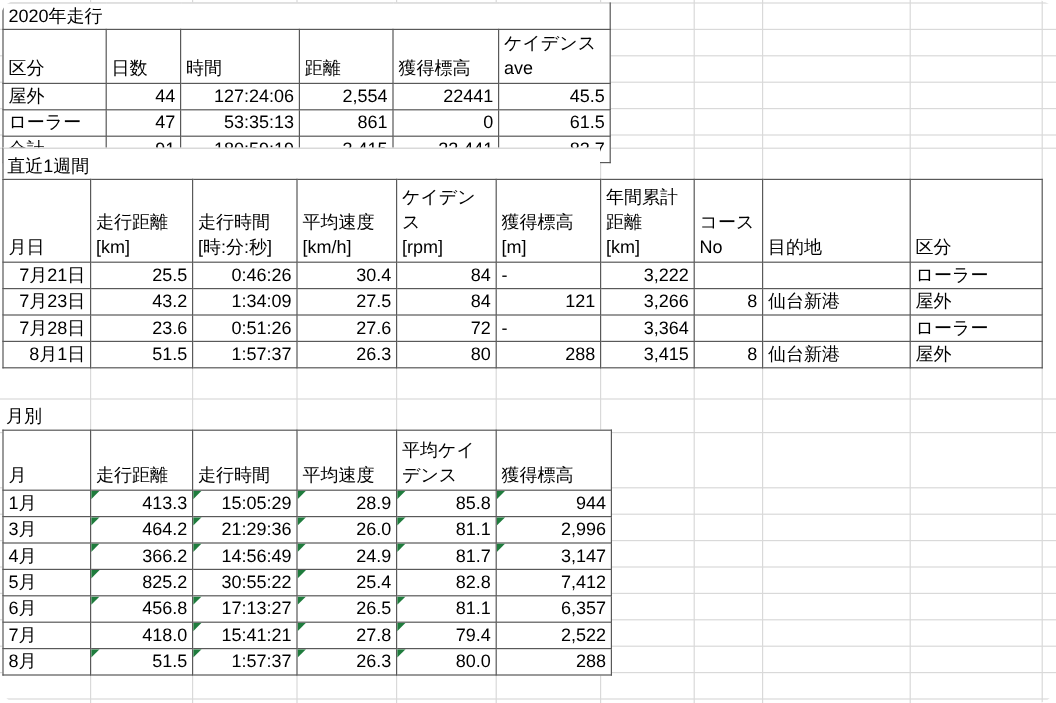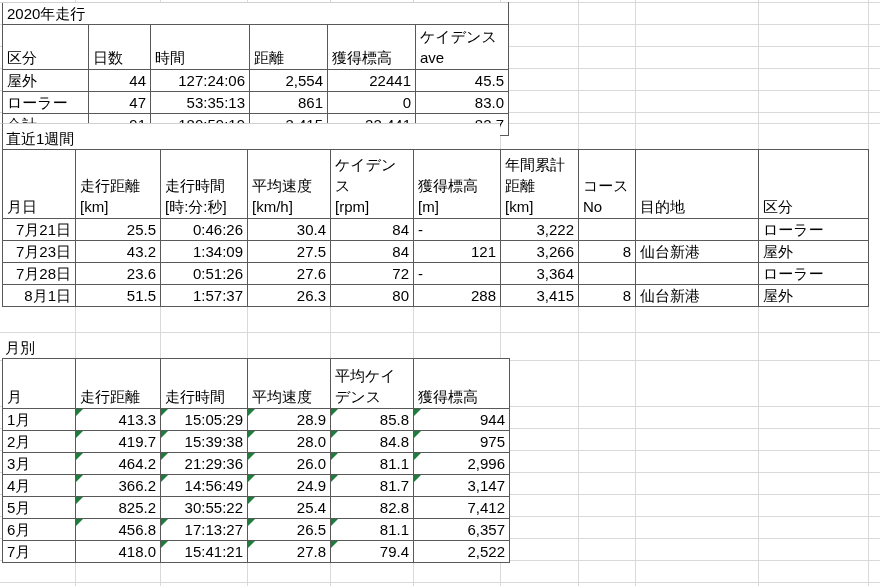--- a/index.html
+++ b/index.html
@@ -1,18 +1,18 @@
 <!DOCTYPE html>
 <html><head>
 <meta charset="utf-8">
 <style>
   html,body{margin:0;padding:0;background:#fff;}
   #canvas{
     position:relative;width:880px;height:586px;background:#ffffff;overflow:hidden;
-    font-family:"Liberation Sans","DejaVu Sans",sans-serif;color:#000;
+    font-family:"Liberation Sans","DejaVu Sans",sans-serif;color:#000;border-radius:16px;
   }
   
   .vgl{position:absolute;top:0;width:1px;height:586px;background:#d9d9d9;z-index:0;}
   .hgl{position:absolute;left:0;width:880px;height:1px;background:#d9d9d9;z-index:0;}
   
   table{border-collapse:collapse;table-layout:fixed;position:absolute;z-index:2;background:#fff;}
   td,th{
     border:1px solid #595959;padding:0 4px;font-size:15px;line-height:21px;
     overflow:hidden;white-space:pre-line;position:relative;font-weight:normal;
   }
@@ -114,21 +114,21 @@
           <td class="ar">2,554</td>
           <td class="ar">22441</td>
           <td class="ar">45.5</td>
         </tr>
         <tr>
           <td class="al">ローラー</td>
           <td class="ar">47</td>
           <td class="ar">53:35:13</td>
           <td class="ar">861</td>
           <td class="ar">0</td>
-          <td class="ar">83.0</td>
+          <td class="ar">61.5</td>
         </tr>
         <tr>
           <td class="al">合計</td>
           <td class="ar">91</td>
           <td class="ar">180:59:19</td>
           <td class="ar">3,415</td>
           <td class="ar">22,441</td>
           <td class="ar">82.7</td>
         </tr>
       </tbody>
@@ -251,28 +251,20 @@
     <tbody>
         <tr>
           <td class="al">1月</td>
           <td class="ar"><span class="mark" style="border-top-color: rgb(31, 124, 61);"></span>413.3</td>
           <td class="ar"><span class="mark" style="border-top-color: rgb(31, 124, 61);"></span>15:05:29</td>
           <td class="ar"><span class="mark" style="border-top-color: rgb(31, 124, 61);"></span>28.9</td>
           <td class="ar"><span class="mark" style="border-top-color: rgb(31, 124, 61);"></span>85.8</td>
           <td class="ar"><span class="mark" style="border-top-color: rgb(31, 124, 61);"></span>944</td>
         </tr>
         <tr>
-          <td class="al">2月</td>
-          <td class="ar"><span class="mark" style="border-top-color: rgb(31, 124, 61);"></span>419.7</td>
-          <td class="ar"><span class="mark" style="border-top-color: rgb(31, 124, 61);"></span>15:39:38</td>
-          <td class="ar"><span class="mark" style="border-top-color: rgb(31, 124, 61);"></span>28.0</td>
-          <td class="ar"><span class="mark" style="border-top-color: rgb(31, 124, 61);"></span>84.8</td>
-          <td class="ar"><span class="mark" style="border-top-color: rgb(31, 124, 61);"></span>975</td>
-        </tr>
-        <tr>
           <td class="al">3月</td>
           <td class="ar"><span class="mark" style="border-top-color: rgb(31, 124, 61);"></span>464.2</td>
           <td class="ar"><span class="mark" style="border-top-color: rgb(31, 124, 61);"></span>21:29:36</td>
           <td class="ar"><span class="mark" style="border-top-color: rgb(31, 124, 61);"></span>26.0</td>
           <td class="ar"><span class="mark" style="border-top-color: rgb(31, 124, 61);"></span>81.1</td>
           <td class="ar"><span class="mark" style="border-top-color: rgb(31, 124, 61);"></span>2,996</td>
         </tr>
         <tr>
           <td class="al">4月</td>
           <td class="ar"><span class="mark" style="border-top-color: rgb(31, 124, 61);"></span>366.2</td>
@@ -298,16 +290,24 @@
           <td class="ar">6,357</td>
         </tr>
         <tr>
           <td class="al">7月</td>
           <td class="ar">418.0</td>
           <td class="ar"><span class="mark" style="border-top-color: rgb(31, 124, 61);"></span>15:41:21</td>
           <td class="ar"><span class="mark" style="border-top-color: rgb(31, 124, 61);"></span>27.8</td>
           <td class="ar"><span class="mark" style="border-top-color: rgb(31, 124, 61);"></span>79.4</td>
           <td class="ar">2,522</td>
         </tr>
+        <tr>
+          <td class="al">8月</td>
+          <td class="ar"><span class="mark" style="border-top-color: rgb(31, 124, 61);"></span>51.5</td>
+          <td class="ar"><span class="mark" style="border-top-color: rgb(31, 124, 61);"></span>1:57:37</td>
+          <td class="ar"><span class="mark" style="border-top-color: rgb(31, 124, 61);"></span>26.3</td>
+          <td class="ar"><span class="mark" style="border-top-color: rgb(31, 124, 61);"></span>80.0</td>
+          <td class="ar">288</td>
+        </tr>
       </tbody>
   </table>
 
 </div>
 
 </body></html>

